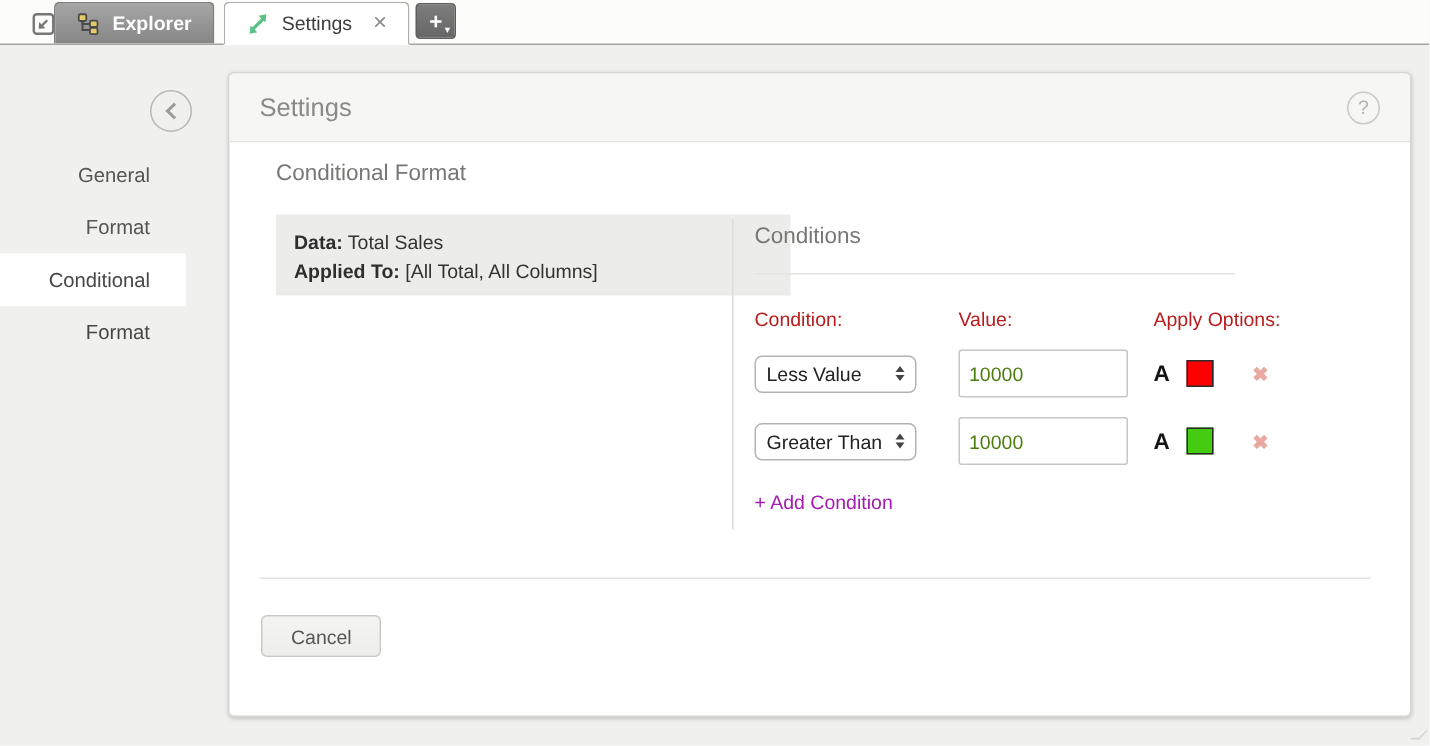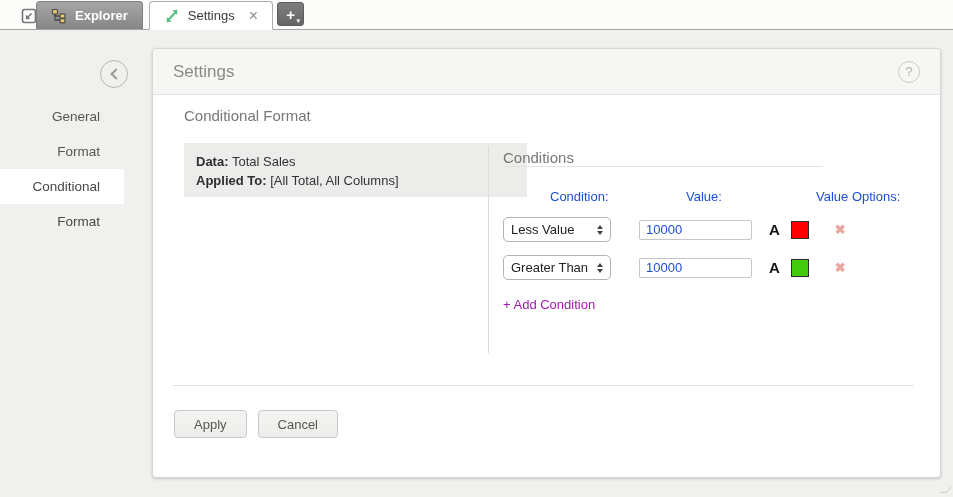--- a/index.html
+++ b/index.html
@@ -106,42 +106,42 @@
     font-size:13px; color:#333; line-height:19px;
   }
   .summary-box b { color:#2e2e2e; }
 
   .v-divider {
     position:absolute; left:335px; top:97px; width:1px; height:207px;
     background:#dcdcda;
   }
 
   .conditions { position:absolute; left:350px; top:100px; width:410px; }
-  .conditions-title { font-size:15px; color:#777775; }
+  .conditions-title { font-size:15px; color:#777775; margin-bottom:16px; }
   .conditions-rule { width:320px; border-bottom:1px solid #e4e4e2; margin-bottom:22px; }
   .cond-grid {
     display:grid; grid-template-columns:136px 130px auto;
     row-gap:13px; align-items:center;
   }
-  .col-label { font-size:13px; color:#1d4ed8;margin-left:47px; }
+  .col-label { font-size:13px; color:#b91c1c; }
 
   .fake-select {
     width:108px; height:25px; background:#fff;
     border:1px solid #b3b3b1; border-radius:5px;
     display:flex; align-items:center; justify-content:space-between;
     padding:0 7px; font-size:13px; color:#222; cursor:pointer;
   }
   .stepper { display:flex; flex-direction:column; gap:2px; }
   .stepper .up    { width:0; height:0; border-left:3.5px solid transparent; border-right:3.5px solid transparent; border-bottom:4px solid #444; }
   .stepper .down  { width:0; height:0; border-left:3.5px solid transparent; border-right:3.5px solid transparent; border-top:4px solid #444; }
 
   .value-input {
-    width:113px; height:20px; border:1px solid #c6c6c4; border-radius:2px;
+    width:113px; height:32px; border:1px solid #c6c6c4; border-radius:2px;
     font-family:"Liberation Sans", sans-serif;
-    font-size:13px; color:#1d4ed8; padding:0 6px; background:#fff;
+    font-size:13px; color:#4d7c0f; padding:0 6px; background:#fff;
   }
 
   .fmt-cell { display:flex; align-items:center; }
   .font-opt { font-weight:bold; font-size:15px; color:#141414; cursor:pointer; }
   .swatch {
     width:18px; height:18px; margin-left:11px;
     border:1.5px solid #2b2b2b; cursor:pointer;
   }
   .del-x { margin-left:26px; color:#e9a8a0; font-size:13px; font-weight:bold; cursor:pointer; }
 
@@ -236,21 +236,21 @@
 
   <div class="v-divider"></div>
 
   <div class="conditions">
     <div class="conditions-title">Conditions</div>
     <div class="conditions-rule"></div>
 
     <div class="cond-grid">
       <div class="col-label">Condition:</div>
       <div class="col-label">Value:</div>
-      <div class="col-label">Value Options:</div>
+      <div class="col-label">Apply Options:</div>
 
       <div class="fake-select">
         <span>Less Value</span>
         <span class="stepper">
             <span class="up"></span>
             <span class="down"></span>
           </span>
       </div>
       <div>
         <input class="value-input" value="10000" style="">
@@ -277,18 +277,17 @@
         <span class="del-x">✖</span>
       </div>
     </div>
 
     <div class="add-link">+ Add Condition</div>
   </div>
 
   <div class="bottom-rule"></div>
 
   <div class="btn-row">
-    <button class="btn">Apply</button>
     <button class="btn">Cancel</button>
   </div>
 </div>
 
 <div class="resize-handle"></div>
 
 </body></html>

